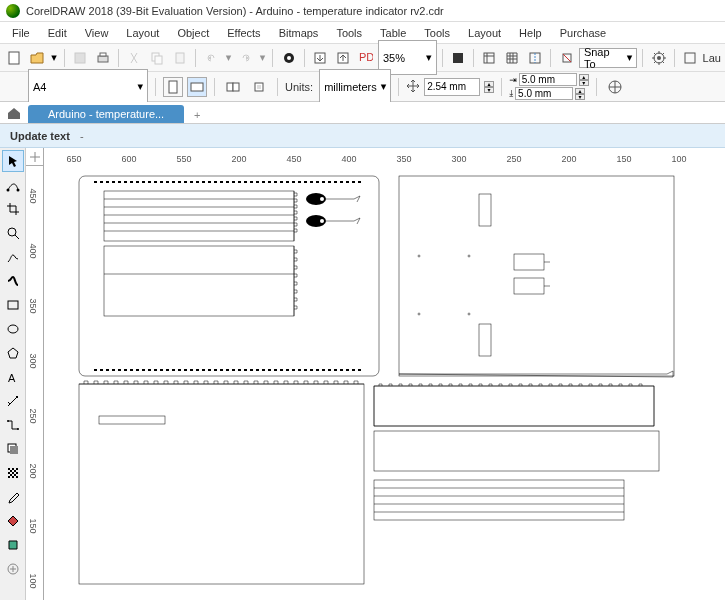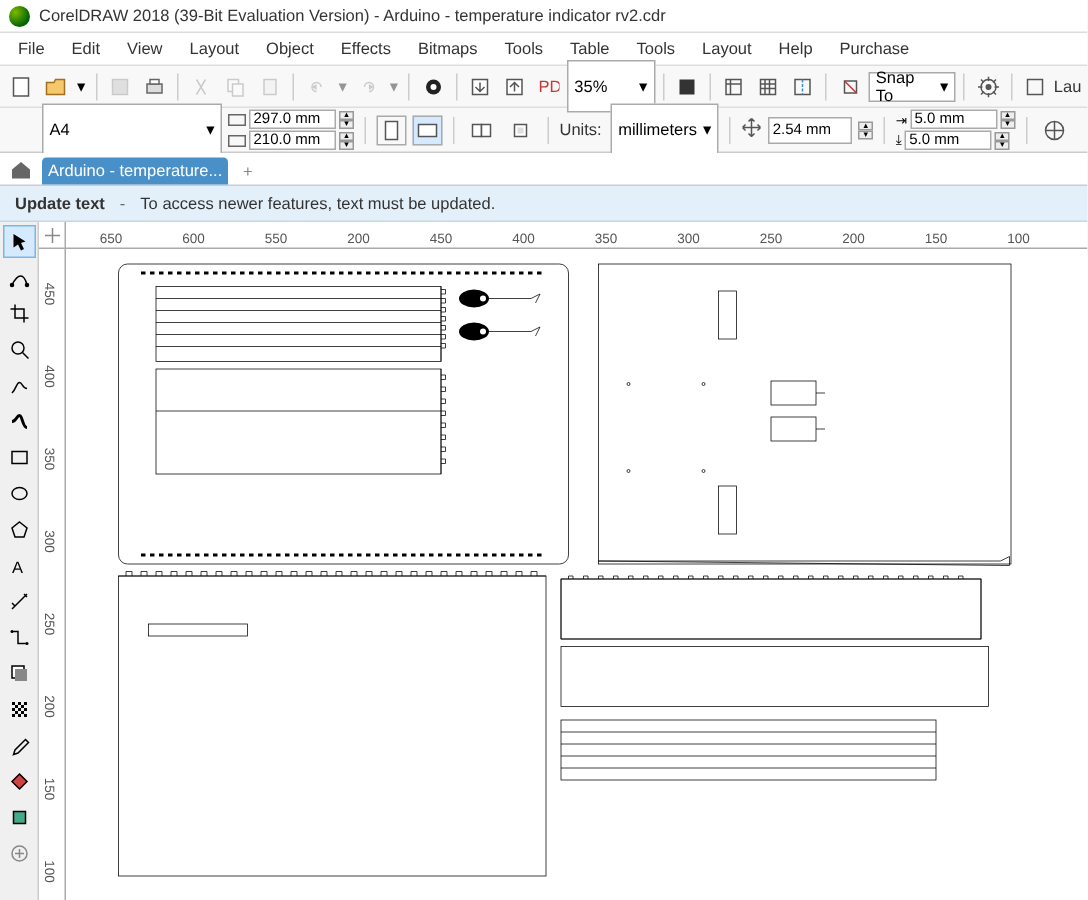--- a/index.html
+++ b/index.html
@@ -24,35 +24,35 @@
 .dim-icon { width: 12px; height: 8px; border: 1px solid #666; }
 .dim-input { width: 58px; height: 13px; border: 1px solid #aaa; padding: 0 2px; font-size: 10px; }
 .spinner { display: flex; flex-direction: column; }
 .spin-btn { width: 10px; height: 6px; background: #eee; border: 1px solid #999; font-size: 6px; display: flex; align-items: center; justify-content: center; line-height: 1; }
 .label { color: #333; margin-right: 2px; }
 .orient-btn { width: 20px; height: 20px; border: 1px solid #aaa; display: flex; align-items: center; justify-content: center; }
 .orient-btn.active { background: #d6eaff; }
 
 .tabbar { background: #fff; height: 22px; display: flex; align-items: flex-end; padding-left: 28px; border-bottom: 1px solid #ccc; position: relative; }
 .tabbar .home-icon { position: absolute; left: 6px; top: 3px; }
-.tab { background: #4a90c8; color: #fff; padding: 3px 4px; border-radius: 3px 3px 0 0; display: flex; align-items: flex-end; gap: 6px; }
+.tab { background: #4a90c8; color: #fff; padding: 3px 20px; border-radius: 3px 3px 0 0; display: flex; align-items: flex-end; gap: 6px; }
 .tab-add { width: 18px; height: 16px; margin-left: 4px; display: flex; align-items: center; justify-content: center; color: #888; }
 
 .notice { background: #e3f0fa; height: 24px; display: flex; align-items: center; padding: 0 10px; gap: 10px; border-bottom: 1px solid #c0d8ea; }
 .notice .bold { font-weight: bold; color: #333; }
 .notice .dash { color: #666; }
 .notice .msg { color: #333; }
 
 .workspace { display: flex; height: calc(600px - 22px - 22px - 28px - 30px - 22px - 24px); }
 .toolbox { width: 26px; background: #f0f0f0; border-right: 1px solid #ccc; display: flex; flex-direction: column; align-items: center; padding-top: 2px; gap: 2px; }
 .tool { width: 22px; height: 22px; display: flex; align-items: center; justify-content: center; }
 .tool.active { background: #d6eaff; border: 1px solid #7ab8e0; }
 
 .canvas-area { flex: 1; position: relative; background: #fff; overflow: hidden; }
-.ruler-h { position: absolute; top: 0; left: 18px; right: 0; height: 18px; background: #fff; border-bottom: 1px solid #aaa; }
+.ruler-h { position: absolute; top: 0; left: 18px; right: 0; height: 28px; background: #fff; border-bottom: 1px solid #aaa; }
 .ruler-v { position: absolute; top: 18px; left: 0; width: 18px; bottom: 0; background: #fff; border-right: 1px solid #aaa; }
 .ruler-corner { position: absolute; top: 0; left: 0; width: 18px; height: 18px; background: #fff; border-right: 1px solid #aaa; border-bottom: 1px solid #aaa; display:flex; align-items:center; justify-content:center; }
 .ruler-h .tick { position: absolute; top: 6px; font-size: 9px; color: #555; transform: translateX(-50%); }
 .ruler-v .tick { position: absolute; left: 2px; font-size: 9px; color: #555; transform: translateY(-50%); writing-mode: vertical-lr; }
 
 .canvas { position: absolute; top: 18px; left: 18px; right: 0; bottom: 0; background: #fff; }
 .drawing { position: absolute; top: 0; left: 0; }
 
 svg .thin { stroke: #000; stroke-width: 0.5; fill: none; }
 svg .dashthick { stroke: #000; stroke-width: 2; stroke-dasharray: 3 3; fill: none; }
@@ -219,38 +219,20 @@
       </svg>
     </div>
   <span style="color:#333">Lau</span>
 </div>
 
 <div class="toolbar2">
   <div class="tb-combo" style="width:120px;margin-left:24px;">
     <span>A4</span>
     <span style="margin-left:auto">▾</span>
   </div>
-  <div class="dim-group">
-    <div class="dim-row">
-      <div class="dim-icon"></div>
-      <input class="dim-input" value="297.0 mm" style="">
-      <div class="spinner">
-          <div class="spin-btn">▴</div>
-          <div class="spin-btn">▾</div>
-        </div>
-    </div>
-    <div class="dim-row">
-      <div class="dim-icon"></div>
-      <input class="dim-input" value="210.0 mm" style="">
-      <div class="spinner">
-          <div class="spin-btn">▴</div>
-          <div class="spin-btn">▾</div>
-        </div>
-    </div>
-  </div>
   <div class="tb-sep"></div>
   <div class="orient-btn">
       <svg width="10" height="14">
         <rect x="1" y="1" width="8" height="12" fill="#fff" stroke="#555"></rect>
       </svg>
     </div>
   <div class="orient-btn active">
       <svg width="14" height="10">
         <rect x="1" y="1" width="12" height="8" fill="#fff" stroke="#555"></rect>
       </svg>
@@ -317,21 +299,20 @@
       </svg></div>
   <div class="tab">
     <span>Arduino - temperature...</span>
   </div>
   <div class="tab-add">+</div>
 </div>
 
 <div class="notice">
   <span class="bold">Update text</span>
   <span class="dash">-</span>
-  <span class="msg">To access newer features, text must be updated.</span>
 </div>
 
 <div class="workspace">
 
   <div class="toolbox">
     <div class="tool active">
         <svg width="14" height="14">
           <path d="M3 2l8 5-3 1 2 4-2 1-2-4-3 2z" fill="#000"></path>
         </svg>
       </div>

